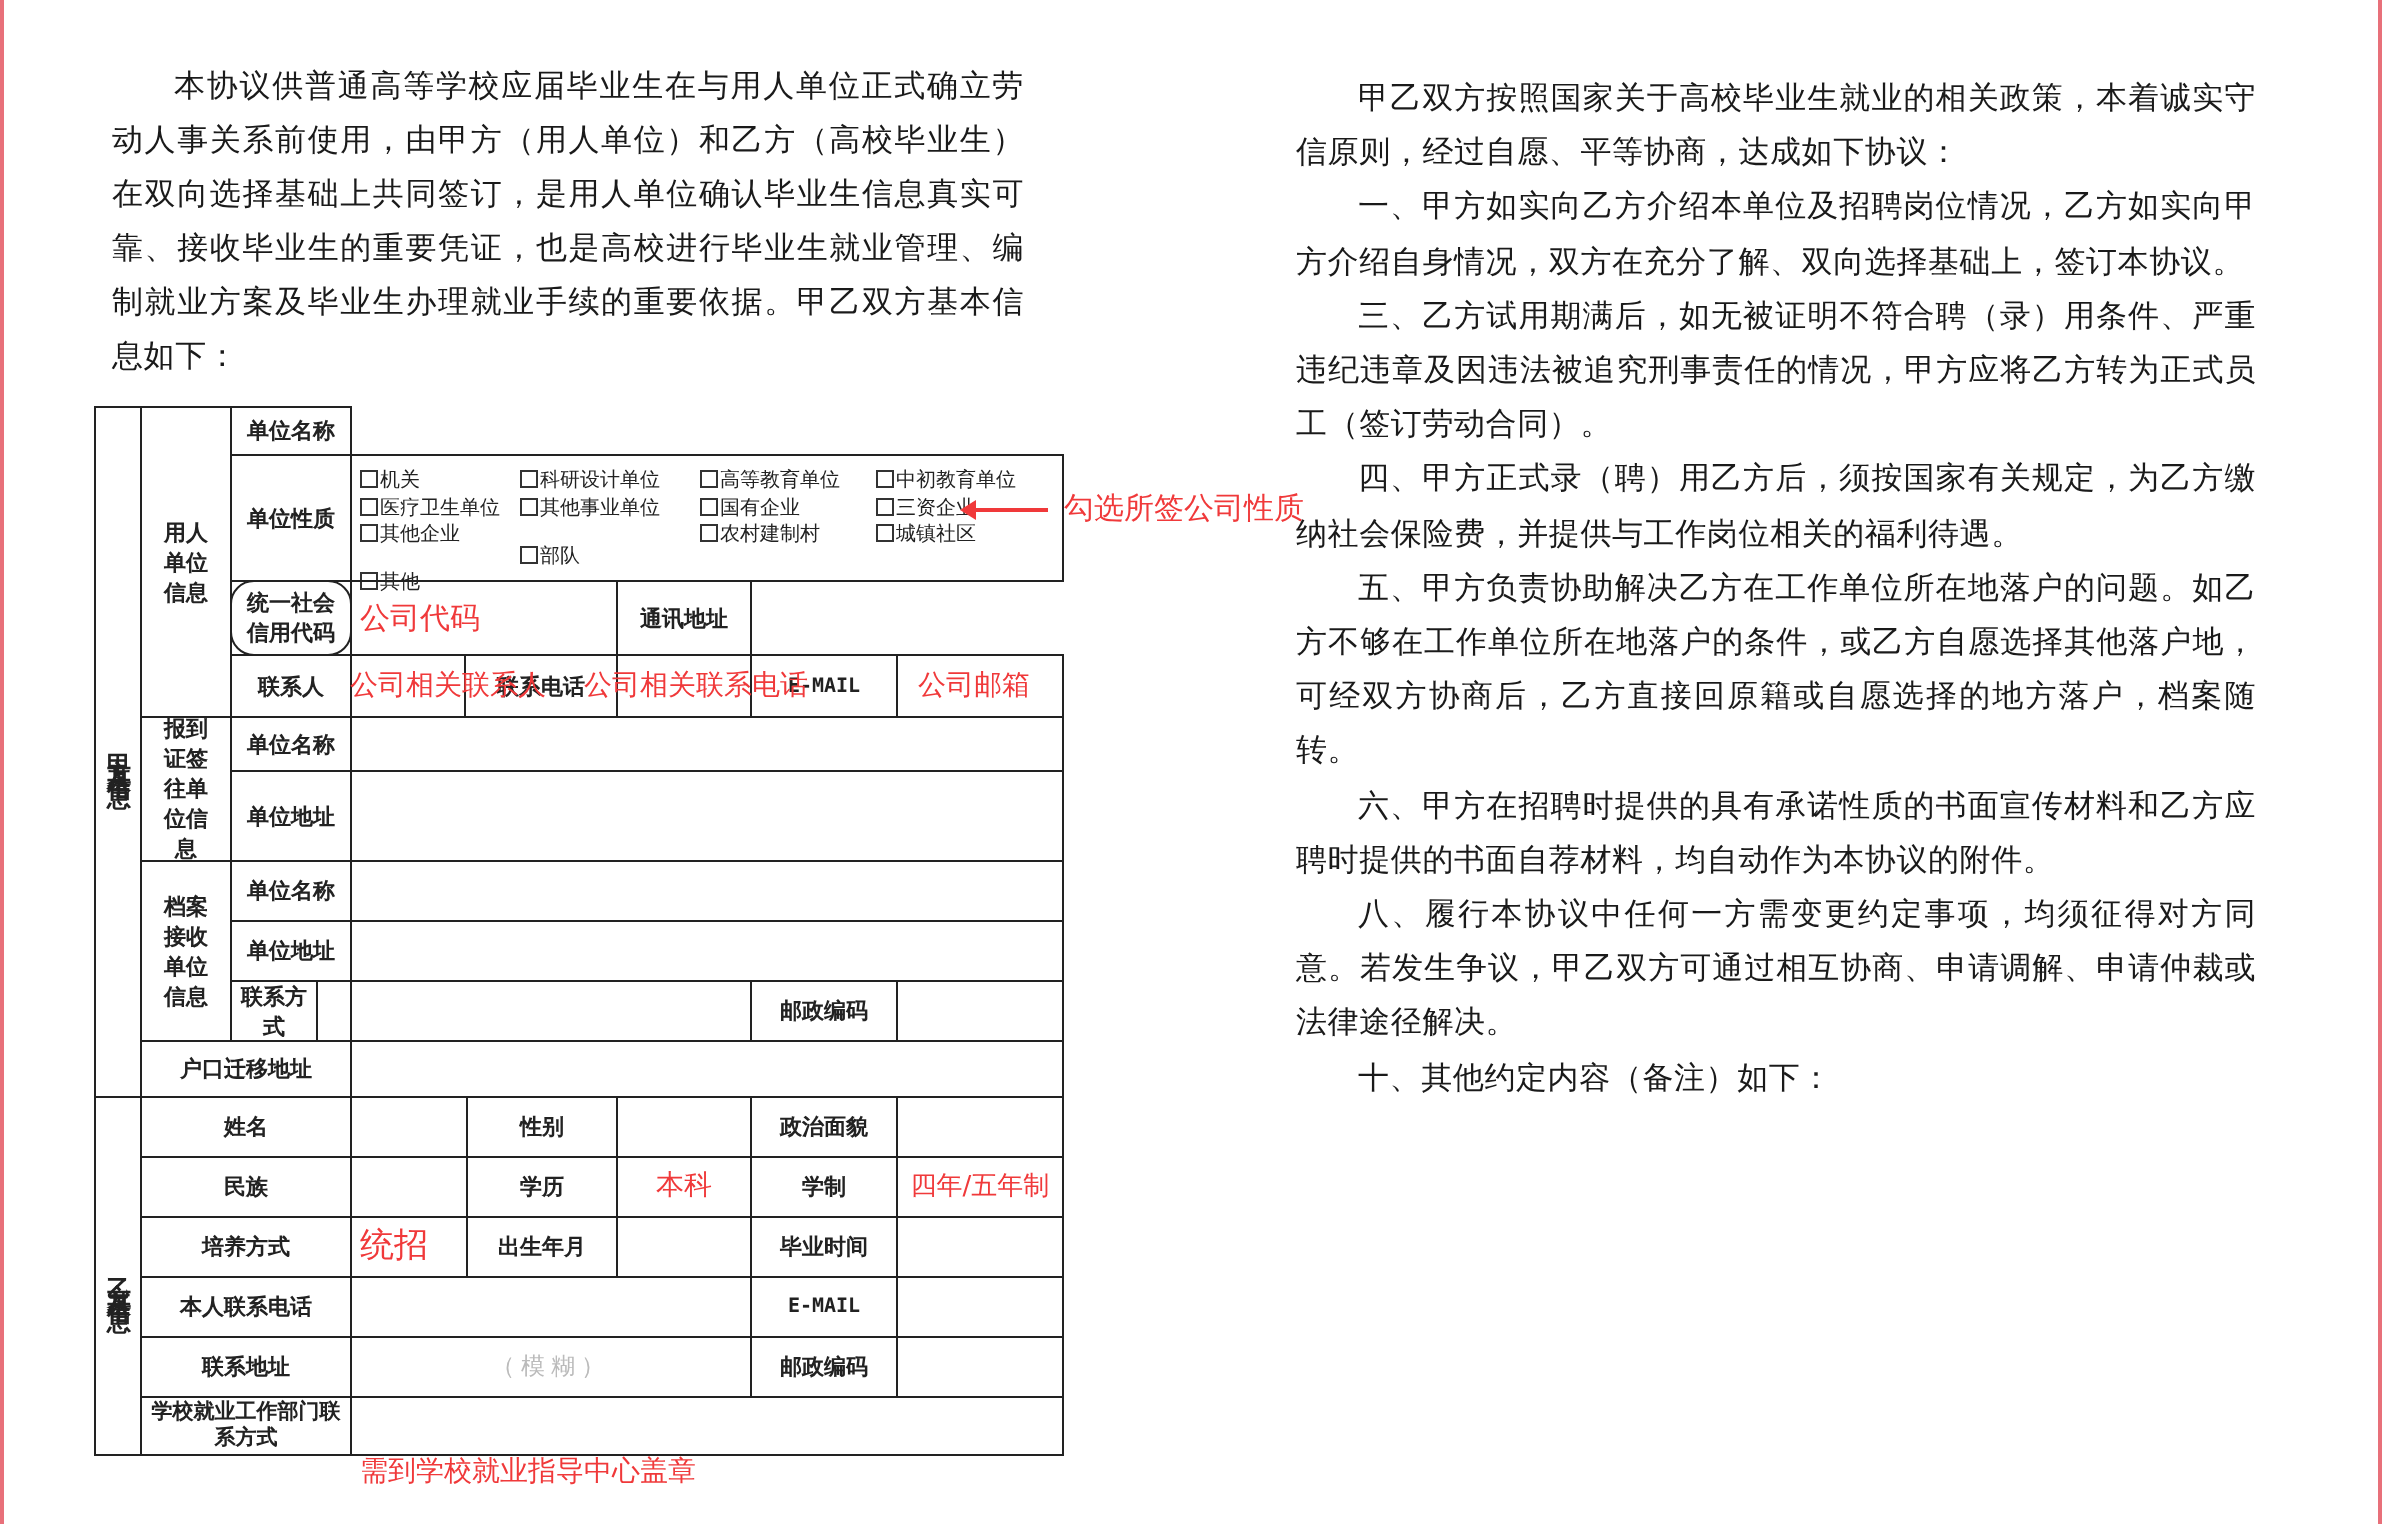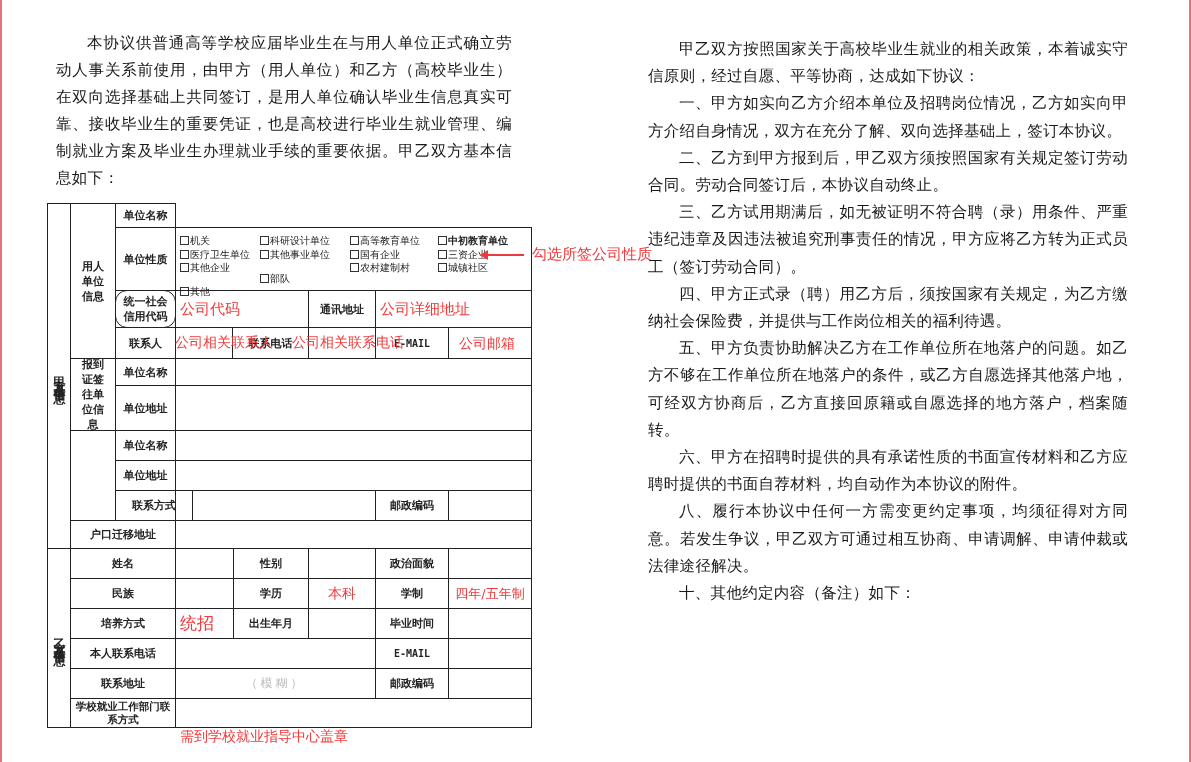--- a/index.html
+++ b/index.html
@@ -73,65 +73,63 @@
 
   <div class="cell" style="left:23px;top:0;width:46px;height:156px;padding:16px 8px;">用人单位信息</div>
   <div class="cell" style="left:68px;top:0;width:61px;height:25px;">单位名称</div>
 
   <div class="cell" style="left:68px;top:24px;width:61px;height:64px;">单位性质</div>
   <div class="cell val" style="left:128px;top:24px;width:357px;height:64px;">
     <div class="checks" style="left:4px;top:6px;width:350px;height:56px;">
       <span style="left:0;top:0;"><i class="box"></i><b style="font-weight:normal">机关</b></span>
       <span style="left:80px;top:0;"><i class="box"></i><b style="font-weight:normal">科研设计单位</b></span>
       <span style="left:170px;top:0;"><i class="box"></i><b style="font-weight:normal">高等教育单位</b></span>
-      <span style="left:258px;top:0;"><i class="box"></i><b style="font-weight:bold">中初教育单位</b></span>
+      <span style="left:258px;top:0;"><i class="box"></i><b style="font-weight:normal">中初教育单位</b></span>
       <span style="left:0;top:13.5px;"><i class="box"></i><b style="font-weight:normal">医疗卫生单位</b></span>
       <span style="left:80px;top:13.5px;"><i class="box"></i><b style="font-weight:normal">其他事业单位</b></span>
       <span style="left:170px;top:13.5px;"><i class="box"></i><b style="font-weight:normal">国有企业</b></span>
       <span style="left:258px;top:13.5px;"><i class="box"></i><b style="font-weight:normal">三资企业</b></span>
       <span style="left:0;top:27px;"><i class="box"></i><b style="font-weight:normal">其他企业</b></span>
       <span style="left:80px;top:38px;"><i class="box"></i><b style="font-weight:normal">部队</b></span>
       <span style="left:170px;top:27px;"><i class="box"></i><b style="font-weight:normal">农村建制村</b></span>
       <span style="left:258px;top:27px;"><i class="box"></i><b style="font-weight:normal">城镇社区</b></span>
       <span style="left:0;top:51px;"><i class="box"></i><b style="font-weight:normal">其他</b></span>
     </div>
   </div>
 
   <div class="cell" style="left:68px;top:87px;width:61px;height:38px;padding:0 6px;border-radius:12px;">统一社会信用代码</div>
   <div class="cell val" style="left:128px;top:87px;width:134px;height:38px;">
       <span class="red" style="font-size:15px;">公司代码</span>
     </div>
   <div class="cell" style="left:261px;top:87px;width:68px;height:38px;">通讯地址</div>
-  <div class="cell val" style="left:328px;top:87px;width:157px;height:38px;">
-      <span class="red" style="font-size:15px;">公司详细地址</span>
-    </div>
 
   <div class="cell" style="left:68px;top:124px;width:61px;height:32px;">联系人</div>
   <div class="cell" style="left:128px;top:124px;width:58px;height:32px;"></div>
   <div class="cell" style="left:185px;top:124px;width:77px;height:32px;">联系电话</div>
   <div class="cell" style="left:261px;top:124px;width:68px;height:32px;"></div>
   <div class="cell mono" style="left:328px;top:124px;width:74px;height:32px;">E-MAIL</div>
   <div class="cell val" style="left:401px;top:124px;width:84px;height:32px;">
       <span class="red" style="font-size:14px;padding-left:6px;">公司邮箱</span>
     </div>
 
   <span class="red" style="position:absolute;left:128px;top:131px;font-size:14px;white-space:nowrap;">公司相关联系人</span>
   <span class="red" style="position:absolute;left:245px;top:131px;font-size:14px;white-space:nowrap;">公司相关联系电话</span>
 
   <div class="cell" style="left:23px;top:155px;width:46px;height:73px;padding:0 6px;">报到证签往单位信息</div>
   <div class="cell" style="left:68px;top:155px;width:61px;height:28px;">单位名称</div>
   <div class="cell" style="left:128px;top:155px;width:357px;height:28px;"></div>
   <div class="cell" style="left:68px;top:182px;width:61px;height:46px;">单位地址</div>
   <div class="cell" style="left:128px;top:182px;width:357px;height:46px;"></div>
 
+  <div class="cell" style="left:23px;top:227px;width:46px;height:91px;padding:0 6px;">档案接收单位信息</div>
   <div class="cell" style="left:68px;top:227px;width:61px;height:31px;">单位名称</div>
   <div class="cell" style="left:128px;top:227px;width:357px;height:31px;"></div>
   <div class="cell" style="left:68px;top:257px;width:61px;height:31px;">单位地址</div>
   <div class="cell" style="left:128px;top:257px;width:357px;height:31px;"></div>
-  <div class="cell" style="left:68px;top:287px;width:78px;height:31px;">联系方式</div>
+  <div class="cell" style="left:68px;top:287px;width:44px;height:31px;">联系方式</div>
   <div class="cell" style="left:128px;top:287px;width:201px;height:31px;"></div>
   <div class="cell" style="left:328px;top:287px;width:74px;height:31px;">邮政编码</div>
   <div class="cell" style="left:401px;top:287px;width:84px;height:31px;"></div>
 
   <div class="cell" style="left:23px;top:317px;width:106px;height:29px;">户口迁移地址</div>
   <div class="cell" style="left:128px;top:317px;width:357px;height:29px;"></div>
 
   <div class="cell" style="left:23px;top:345px;width:106px;height:31px;">姓名</div>
   <div class="cell" style="left:128px;top:345px;width:59px;height:31px;"></div>
   <div class="cell" style="left:186px;top:345px;width:76px;height:31px;">性别</div>
@@ -178,20 +176,19 @@
 </div>
 
 <div class="annotation">
   <div class="arrow-line"></div>
   <span class="annotation-text">勾选所签公司性质</span>
 </div>
 
 <div class="terms">
   <p>甲乙双方按照国家关于高校毕业生就业的相关政策，本着诚实守信原则，经过自愿、平等协商，达成如下协议：</p>
   <p>一、甲方如实向乙方介绍本单位及招聘岗位情况，乙方如实向甲方介绍自身情况，双方在充分了解、双向选择基础上，签订本协议。</p>
-  <p>二、乙方到甲方报到后，甲乙双方须按照国家有关规定签订劳动合同。劳动合同签订后，本协议自动终止。</p>
   <p>三、乙方试用期满后，如无被证明不符合聘（录）用条件、严重违纪违章及因违法被追究刑事责任的情况，甲方应将乙方转为正式员工（签订劳动合同）。</p>
   <p>四、甲方正式录（聘）用乙方后，须按国家有关规定，为乙方缴纳社会保险费，并提供与工作岗位相关的福利待遇。</p>
   <p>五、甲方负责协助解决乙方在工作单位所在地落户的问题。如乙方不够在工作单位所在地落户的条件，或乙方自愿选择其他落户地，可经双方协商后，乙方直接回原籍或自愿选择的地方落户，档案随转。</p>
   <p>六、甲方在招聘时提供的具有承诺性质的书面宣传材料和乙方应聘时提供的书面自荐材料，均自动作为本协议的附件。</p>
   <p>八、履行本协议中任何一方需变更约定事项，均须征得对方同意。若发生争议，甲乙双方可通过相互协商、申请调解、申请仲裁或法律途径解决。</p>
   <p>十、其他约定内容（备注）如下：</p>
 </div>
 
 </body></html>

